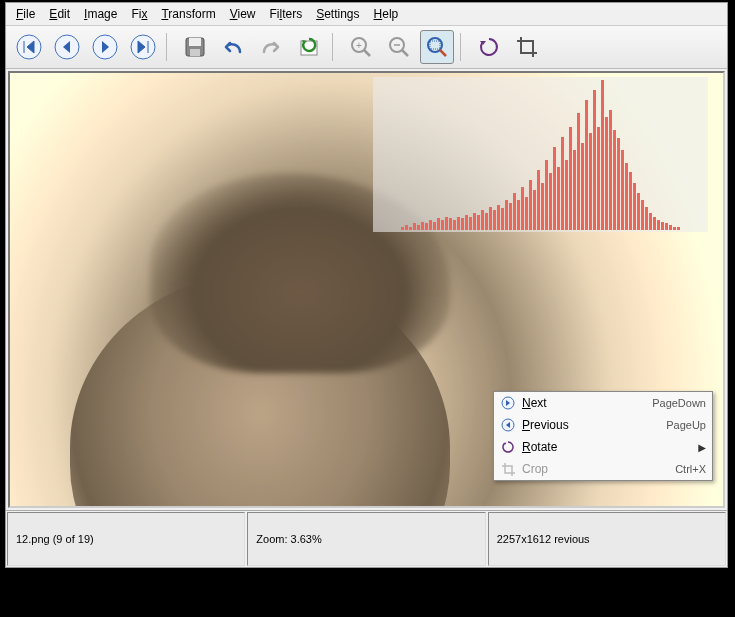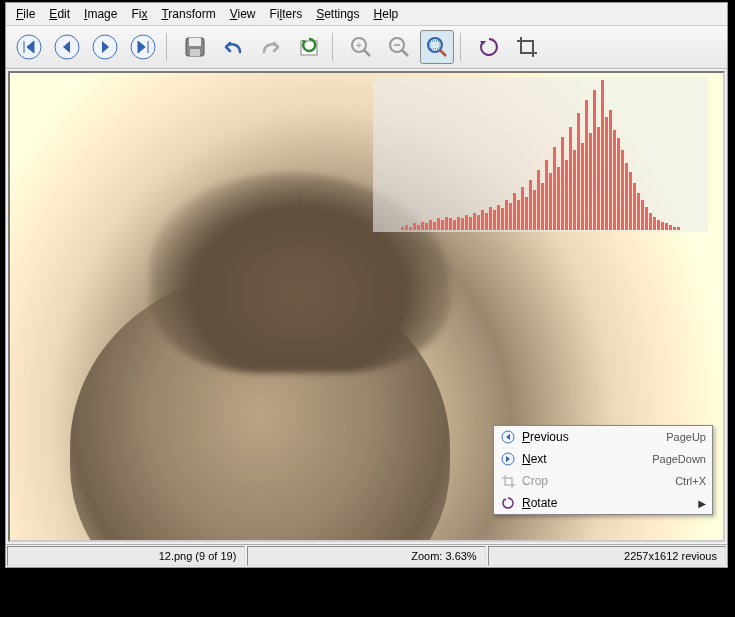--- a/index.html
+++ b/index.html
@@ -20,21 +20,21 @@
 .histogram div { width: 3px; background: #e86860; }
 .context-menu { position: absolute; right: 10px; bottom: 25px; width: 220px; background: #f8f8f8; border: 1px solid #888; box-shadow: 2px 2px 4px rgba(0,0,0,0.3); }
 .ctx-item { display: flex; align-items: center; padding: 3px 6px; gap: 6px; cursor: pointer; }
 .ctx-item.disabled { color: #999; }
 .ctx-icon { width: 16px; height: 16px; display: flex; align-items: center; justify-content: center; }
 .ctx-label { flex: 1; }
 .ctx-label span { text-decoration: underline; }
 .ctx-shortcut { color: #555; font-size: 11px; }
 .ctx-arrow { font-size: 10px; color: #333; }
 .statusbar { display: flex; border-top: 1px solid #aaa; }
-.status-cell { flex: 1; text-align: right; padding: 3px 8px; border: 1px inset #ddd; margin: 1px; font-size: 11px; background: #eaeaea; }
+.status-cell { flex: 1; text-align: left; padding: 20px 8px; border: 1px inset #ddd; margin: 1px; font-size: 11px; background: #eaeaea; }
 svg { display: block; }
 </style>
 </head>
 <body>
 
 <div class="window">
 
   <div class="menubar">
     <div class="menubar-item"><span>F</span>ile</div>
     <div class="menubar-item"><span>E</span>dit</div>
@@ -206,54 +206,54 @@
         <div style="height: 5px;"></div>
         <div style="height: 3.33333px;"></div>
         <div style="height: 3.33333px;"></div>
       </div>
 
     <div class="context-menu">
       <div class="ctx-item">
         <span class="ctx-icon">
             <svg width="14" height="14">
               <circle cx="7" cy="7" r="6" fill="#f0f4ff" stroke="#4070c0"></circle>
+              <path d="M5 4l4 3-4 3z" fill="#3060b0"></path>
+            </svg>
+          </span>
+        <span class="ctx-label"><span>N</span>ext</span>
+        <span class="ctx-shortcut">PageDown</span>
+      </div>
+      <div class="ctx-item">
+        <span class="ctx-icon">
+            <svg width="14" height="14">
+              <circle cx="7" cy="7" r="6" fill="#f0f4ff" stroke="#4070c0"></circle>
               <path d="M9 4l-4 3 4 3z" fill="#3060b0"></path>
             </svg>
           </span>
         <span class="ctx-label"><span>P</span>revious</span>
         <span class="ctx-shortcut">PageUp</span>
       </div>
       <div class="ctx-item">
         <span class="ctx-icon">
             <svg width="14" height="14">
-              <circle cx="7" cy="7" r="6" fill="#f0f4ff" stroke="#4070c0"></circle>
-              <path d="M5 4l4 3-4 3z" fill="#3060b0"></path>
-            </svg>
-          </span>
-        <span class="ctx-label"><span>N</span>ext</span>
-        <span class="ctx-shortcut">PageDown</span>
+              <path d="M7 2a5 5 0 1 1-4 2" fill="none" stroke="#6a3080" stroke-width="1.5"></path>
+              <path d="M2 3l2 2 1.5-2.5z" fill="#6a3080"></path>
+            </svg>
+          </span>
+        <span class="ctx-label"><span>R</span>otate</span>
+        <span class="ctx-arrow">▶</span>
       </div>
       <div class="ctx-item disabled">
         <span class="ctx-icon">
             <svg width="14" height="14">
               <path d="M4 1v10h10M1 4h10v10" fill="none" stroke="#bbb" stroke-width="1.5"></path>
             </svg>
           </span>
         <span class="ctx-label">Crop</span>
         <span class="ctx-shortcut">Ctrl+X</span>
-      </div>
-      <div class="ctx-item">
-        <span class="ctx-icon">
-            <svg width="14" height="14">
-              <path d="M7 2a5 5 0 1 1-4 2" fill="none" stroke="#6a3080" stroke-width="1.5"></path>
-              <path d="M2 3l2 2 1.5-2.5z" fill="#6a3080"></path>
-            </svg>
-          </span>
-        <span class="ctx-label"><span>R</span>otate</span>
-        <span class="ctx-arrow">▶</span>
       </div>
     </div>
   </div>
 
   <div class="statusbar">
     <div class="status-cell">12.png (9 of 19)</div>
     <div class="status-cell">Zoom: 3.63%</div>
     <div class="status-cell">2257x1612 revious</div>
   </div>
 

